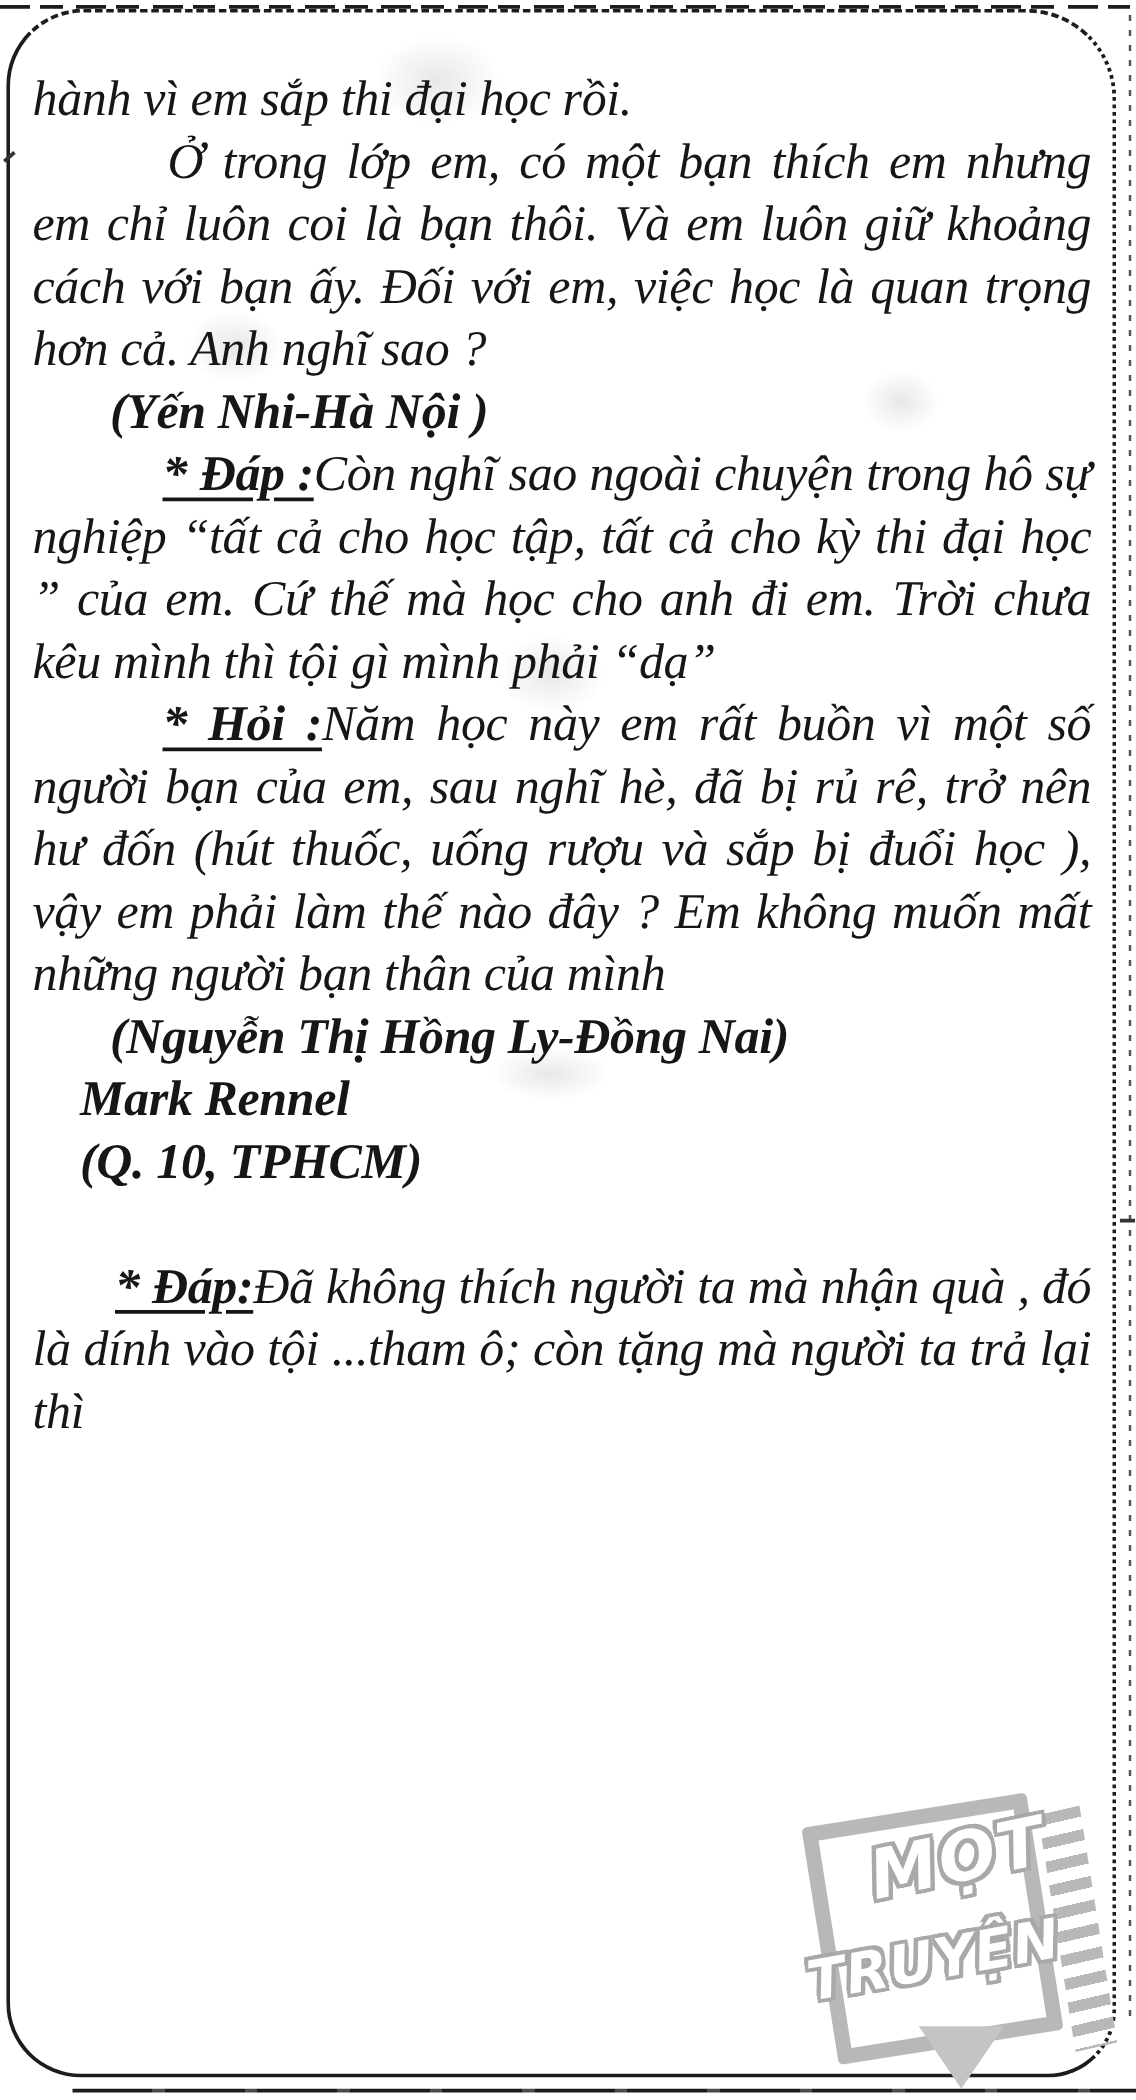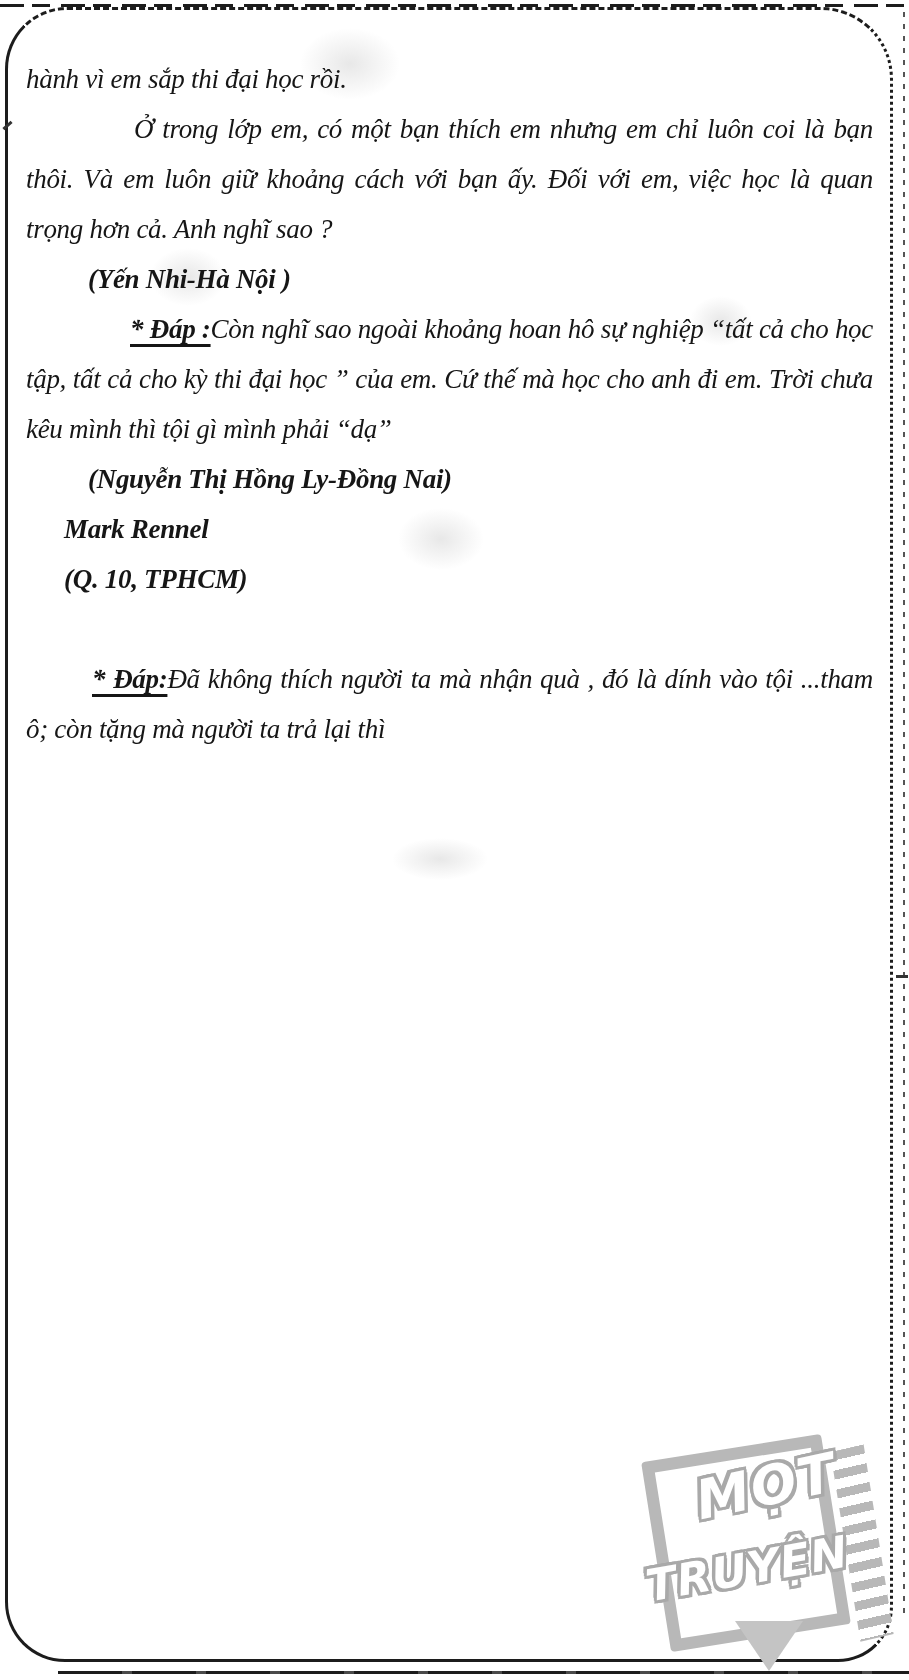--- a/index.html
+++ b/index.html
@@ -46,21 +46,21 @@
   .s4 { left:690px; top:296px; width:62px;  height:50px; }
   .s5 { left:392px; top:838px; width:96px;  height:42px; }
 
   
   .content {
     position:absolute; left:26px; right:36px; top:54px; z-index:2;
     font-style:italic;
   }
   .content p {
     margin:0;
-    font-size:27px;
+    font-size:40px;
     line-height:50px;
     text-align:justify;
     letter-spacing:-0.3px;
   }
   .cont   { margin-left:40px; text-align:left; }
   .indent { text-indent:108px; }
   .qa     { text-indent:104px; }
   .qa-last{ text-indent:66px; }
   .sig {
     text-align:center;
@@ -150,22 +150,23 @@
   </div>
 
   <div class="content">
 
     <p class="cont">hành vì em sắp thi đại học rồi.</p>
 
     <p class="indent">Ở trong lớp em, có một bạn thích em nhưng em chỉ luôn coi là bạn thôi. Và em luôn giữ khoảng cách với bạn ấy. Đối với em, việc học là quan trọng hơn cả. Anh nghĩ sao ?</p>
 
     <p class="sig m-sig1">(Yến Nhi-Hà Nội )</p>
 
-    <p class="qa m-ans1"><span class="label">* Đáp :</span><span>Còn nghĩ sao ngoài khoảng hoan hô sự nghiệp “tất cả cho học tập, tất cả cho kỳ thi đại học ” của em. Cứ thế mà học cho anh đi em. Trời chưa kêu mình thì tội gì mình phải “dạ”</span></p>
+    <p class="qa m-ans1"><span class="label">* Đáp :</span><span>Còn nghĩ sao ngoài chuyện trong hô sự nghiệp “tất cả cho học tập, tất cả cho kỳ thi đại học ” của em. Cứ thế mà học cho anh đi em. Trời chưa kêu mình thì tội gì mình phải “dạ”</span></p>
 
+    <p class="qa m-q2"><span class="label">* Hỏi :</span><span>Năm học này em rất buồn vì một số người bạn của em, sau nghĩ hè, đã bị rủ rê, trở nên hư đốn (hút thuốc, uống rượu và sắp bị đuổi học ), vậy em phải làm thế nào đây ? Em không muốn mất những người bạn thân của mình</span></p>
 
     <p class="sig m-sig2">(Nguyễn Thị Hồng Ly-Đồng Nai)</p>
 
 
 
     <p class="sig sig-narrow m-sig3">Mark Rennel</p>
 
     <p class="sig sig-narrow">(Q. 10, TPHCM)</p>
 
     <p class="dot-line m-dot">.</p>

